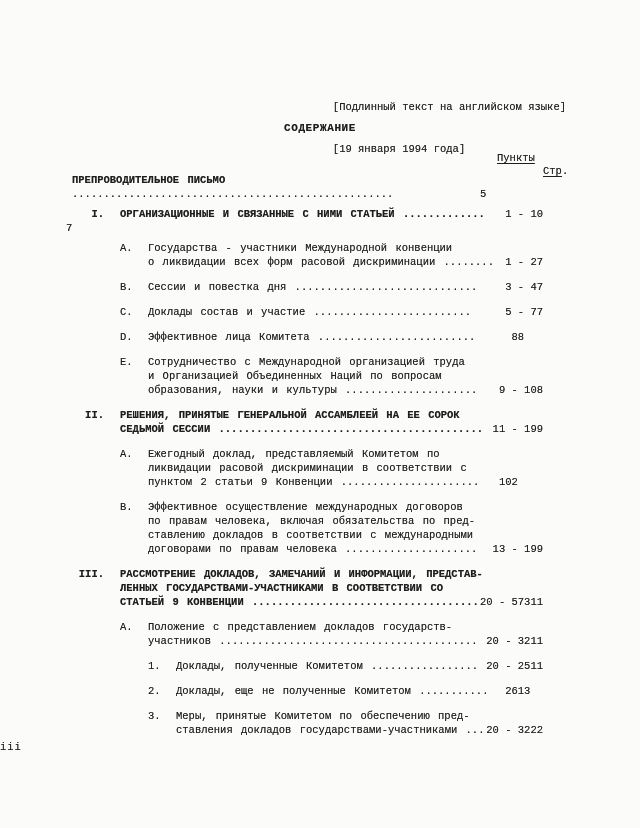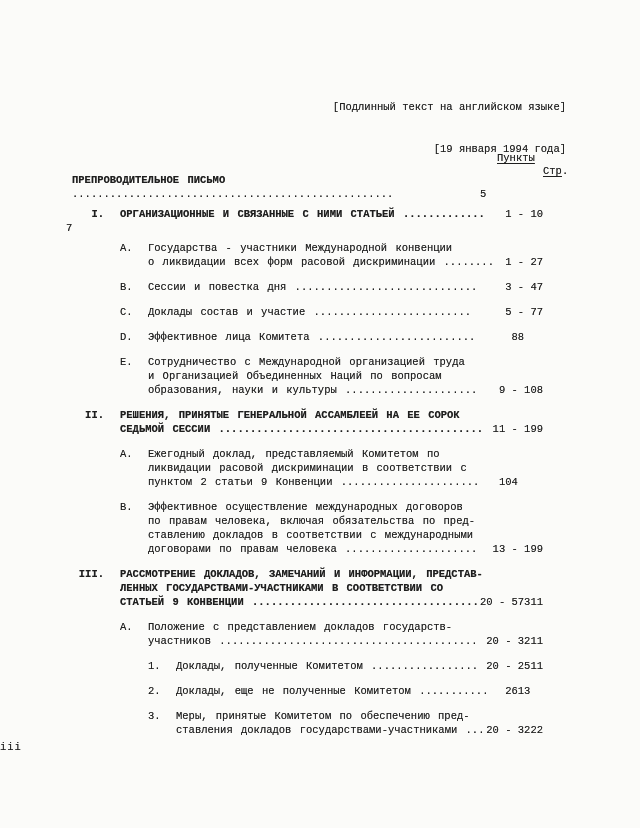--- a/index.html
+++ b/index.html
@@ -11,21 +11,21 @@
     color:var(--ink);
     font-family:"Liberation Mono","DejaVu Sans Mono",monospace;
     font-size:10.5px;
     line-height:14px;
     overflow:hidden;
     text-shadow:0 0 .3px rgba(20,20,20,.55);
   }
   .page { position:absolute; inset:0; }
   .top-notes {
     position:absolute; top:72px; right:74px;
-    text-align:right; white-space:pre;
+    white-space:pre;
   }
   .title {
     position:absolute; top:121px; left:0; width:100%;
     text-align:center; font-weight:700; font-size:11px;
     letter-spacing:.6px;
   }
   .col-headers { position:absolute; top:151px; left:0; width:100%; }
   .col-par { position:absolute; left:477px; top:0;margin-left:20px; }
   .col-page { position:absolute; left:543px; top:0;margin-top:13px; }
   .u { text-decoration:underline; text-underline-offset:2px; }
@@ -56,20 +56,21 @@
 </head>
 <body>
 
 <div class="page">
 
   <div class="top-notes">
     <div>[Подлинный текст на английском языке]</div>
     <div>[19 января 1994 года]</div>
   </div>
 
+  <div class="title">СОДЕРЖАНИЕ</div>
 
   <div class="col-headers">
     <span class="col-par u">Пункты</span>
     <span class="col-page"><span class="u">Стр</span><span>.</span></span>
   </div>
 
   <div class="toc">
       <div class="toc-row kind-plain gap-none bold">
         <span class="row-text">ПРЕПРОВОДИТЕЛЬНОЕ ПИСЬМО</span>
       </div>
@@ -117,21 +118,21 @@
         <span class="row-label">II.</span>
         <span class="row-text">РЕШЕНИЯ, ПРИНЯТЫЕ ГЕНЕРАЛЬНОЙ АССАМБЛЕЕЙ НА ЕЕ СОРОК
 СЕДЬМОЙ СЕССИИ ..........................................</span>
         <span class="row-value">11 - 199</span>
       </div>
       <div class="toc-row kind-item gap-line">
         <span class="row-label">A.</span>
         <span class="row-text">Ежегодный доклад, представляемый Комитетом по
 ликвидации расовой дискриминации в соответствии с
 пунктом 2 статьи 9 Конвенции ......................</span>
-        <span class="row-value">104    </span>
+        <span class="row-value">102    </span>
       </div>
       <div class="toc-row kind-item gap-line">
         <span class="row-label">B.</span>
         <span class="row-text">Эффективное осуществление международных договоров
 по правам человека, включая обязательства по пред-
 ставлению докладов в соответствии с международными
 договорами по правам человека .....................</span>
         <span class="row-value">13 - 199</span>
       </div>
       <div class="toc-row kind-section gap-line bold">

